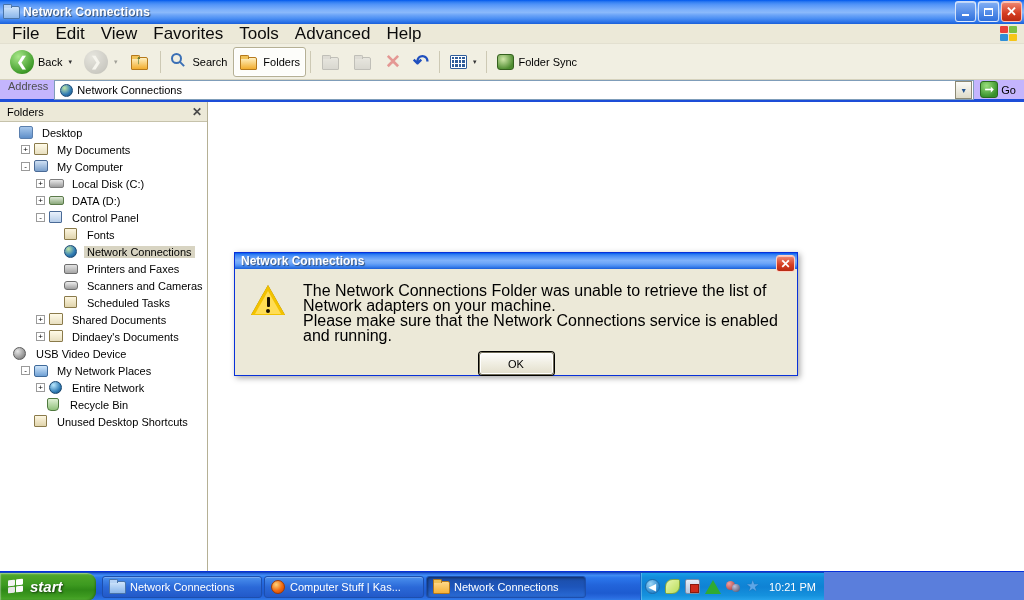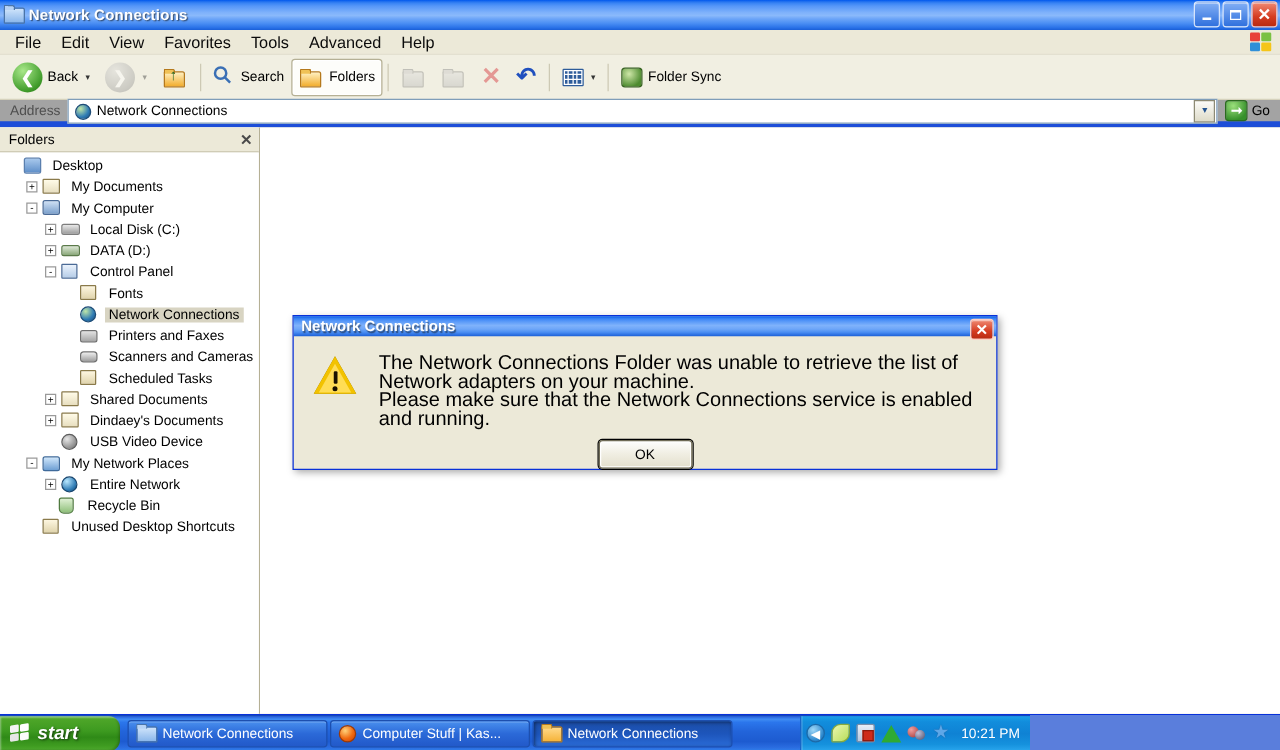--- a/index.html
+++ b/index.html
@@ -87,21 +87,21 @@
   .close-g { font-size:13px; line-height:11px; font-family:"Liberation Sans",sans-serif; }
 
   
   #menu-bar {
     height: 20px; background: #ece9d8;
     display: flex; align-items: center; padding-left: 4px;
     border-bottom: 1px solid #e3e0d0;
     position: relative; flex: 0 0 auto;
   }
   .menu-item {
-    padding: 2px 8px; color: #0b0b0b; font-size: 13px;
+    padding: 2px 8px; color: #0b0b0b; font-size: 17px;
   }
   #winflag {
     position: absolute; right: 6px; top: 2px;
     width: 18px; height: 16px;
   }
   .flag-q { position:absolute; width:8px; height:7px; border-radius:1px; }
 
   
   #toolbar {
     height: 36px; background: #f1efe2;
@@ -141,22 +141,22 @@
   }
   .views-ico i { background:#2e5c9a; }
   .sync-ico {
     width:17px;height:16px;border-radius:3px;
     background: radial-gradient(circle at 35% 30%, #cfe7a8, #4d8b2f 75%);
     border:1px solid #35611f;
   }
 
   
   #address-bar {
-    height: 22px; background:#a3a3a3; display:flex; align-items:center;
-    padding: 0 2px; border-bottom: 5px solid #1d4ed8; flex:0 0 auto;
+    height: 22px; background:#c4b5fd; display:flex; 
+    padding: 0 2px; border-bottom: 3px solid #1d4ed8; flex:0 0 auto;
   }
   #address-label { color:#4f4f4f; padding:0 6px 0 6px; font-size:11px; }
   #address-field {
     flex: 1; height: 20px; background:#fff; border:1px solid #7f9db9;
     display:flex; align-items:center; padding-left:3px; position:relative;
   }
   #address-field .addr-text { font-size:11px; color:#000; margin-left:4px; }
   #addr-dropdown {
     width:17px; height:18px; background:linear-gradient(to bottom,#fbfbf8,#dedbc8);
     border:1px solid #8d8a74; display:flex;align-items:center;justify-content:center;
@@ -585,21 +585,21 @@
             </span>
             <span class="lbl">Shared Documents</span>
           </div>
           <div class="tree-row" style="padding-left: 36px;">
             <span class="exp">+</span>
             <span class="ico">
               <span class="ico-mydocs" style="display: block;"></span>
             </span>
             <span class="lbl">Dindaey's Documents</span>
           </div>
-          <div class="tree-row" style="padding-left: 36px;">
+          <div class="tree-row" style="">
             <span class="exp none"></span>
             <span class="ico">
               <span class="ico-usb" style="display: block;"></span>
             </span>
             <span class="lbl">USB Video Device</span>
           </div>
           <div class="tree-row" style="padding-left: 21px;">
             <span class="exp">-</span>
             <span class="ico">
               <span class="ico-netplaces" style="display: block;"></span>

